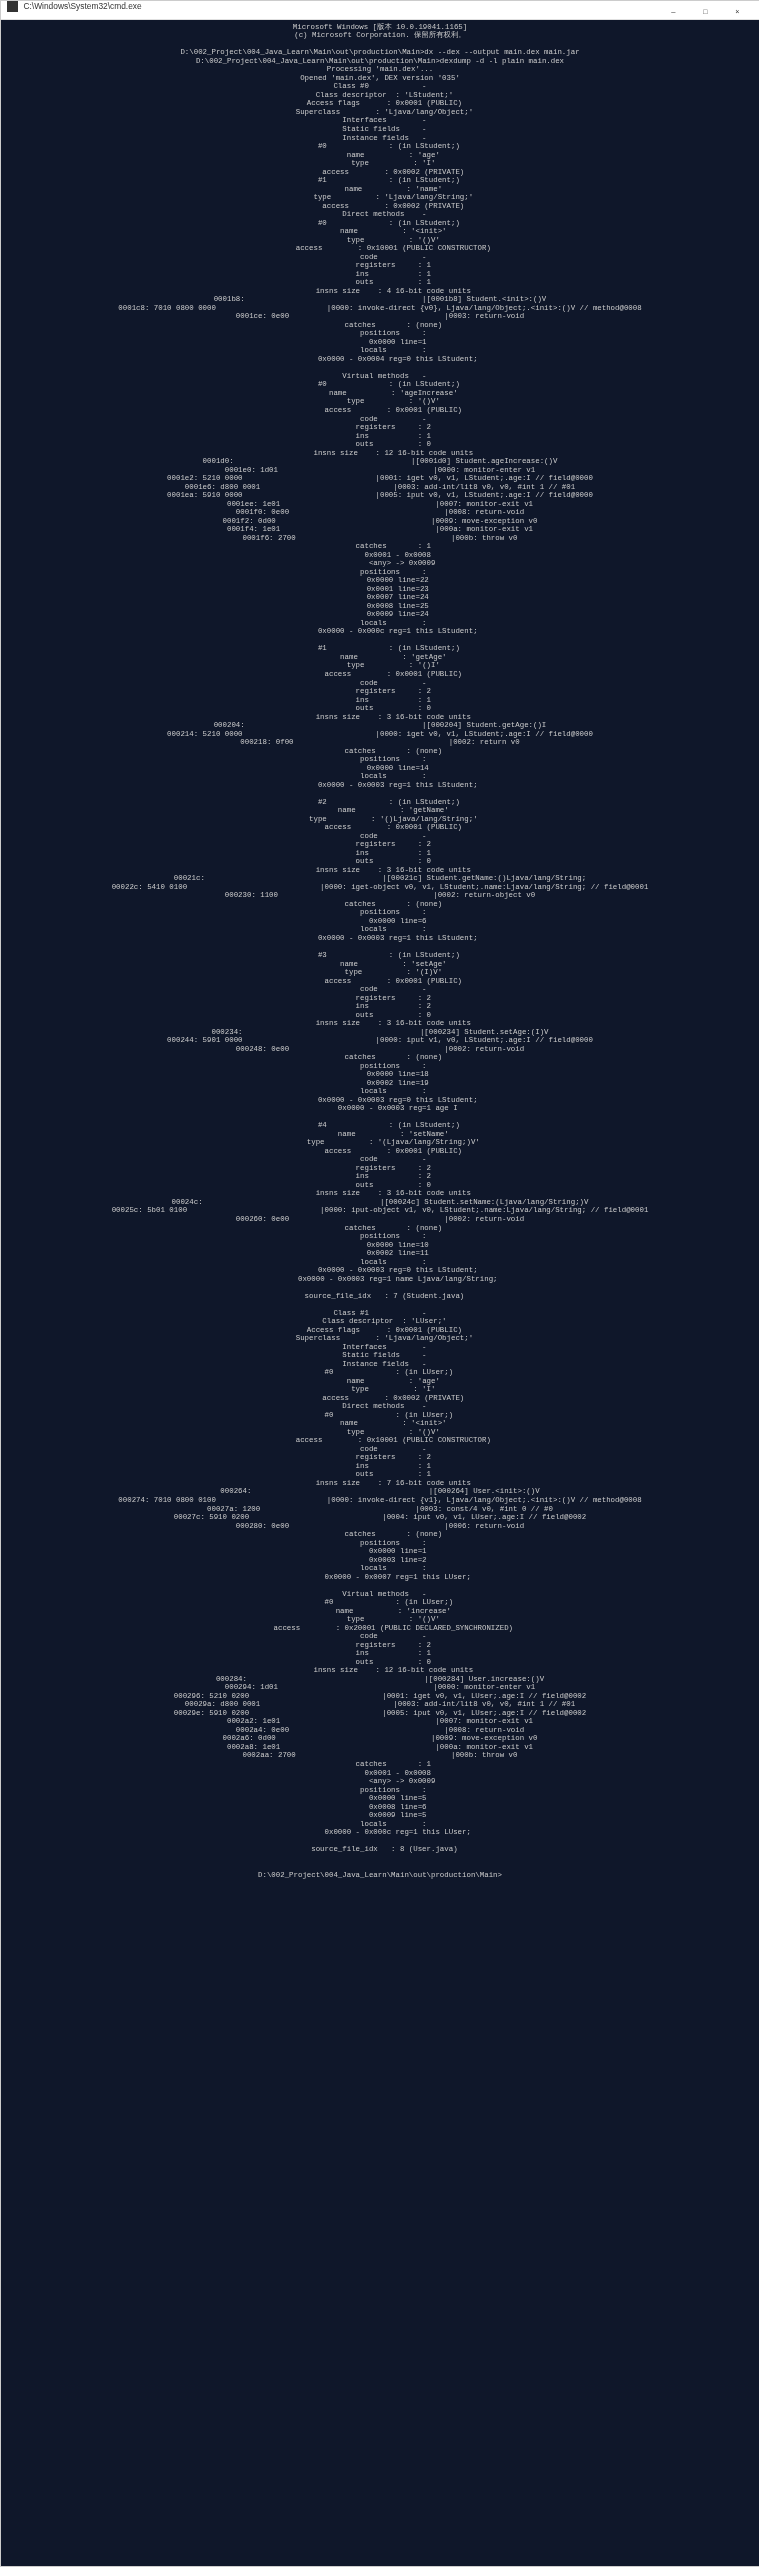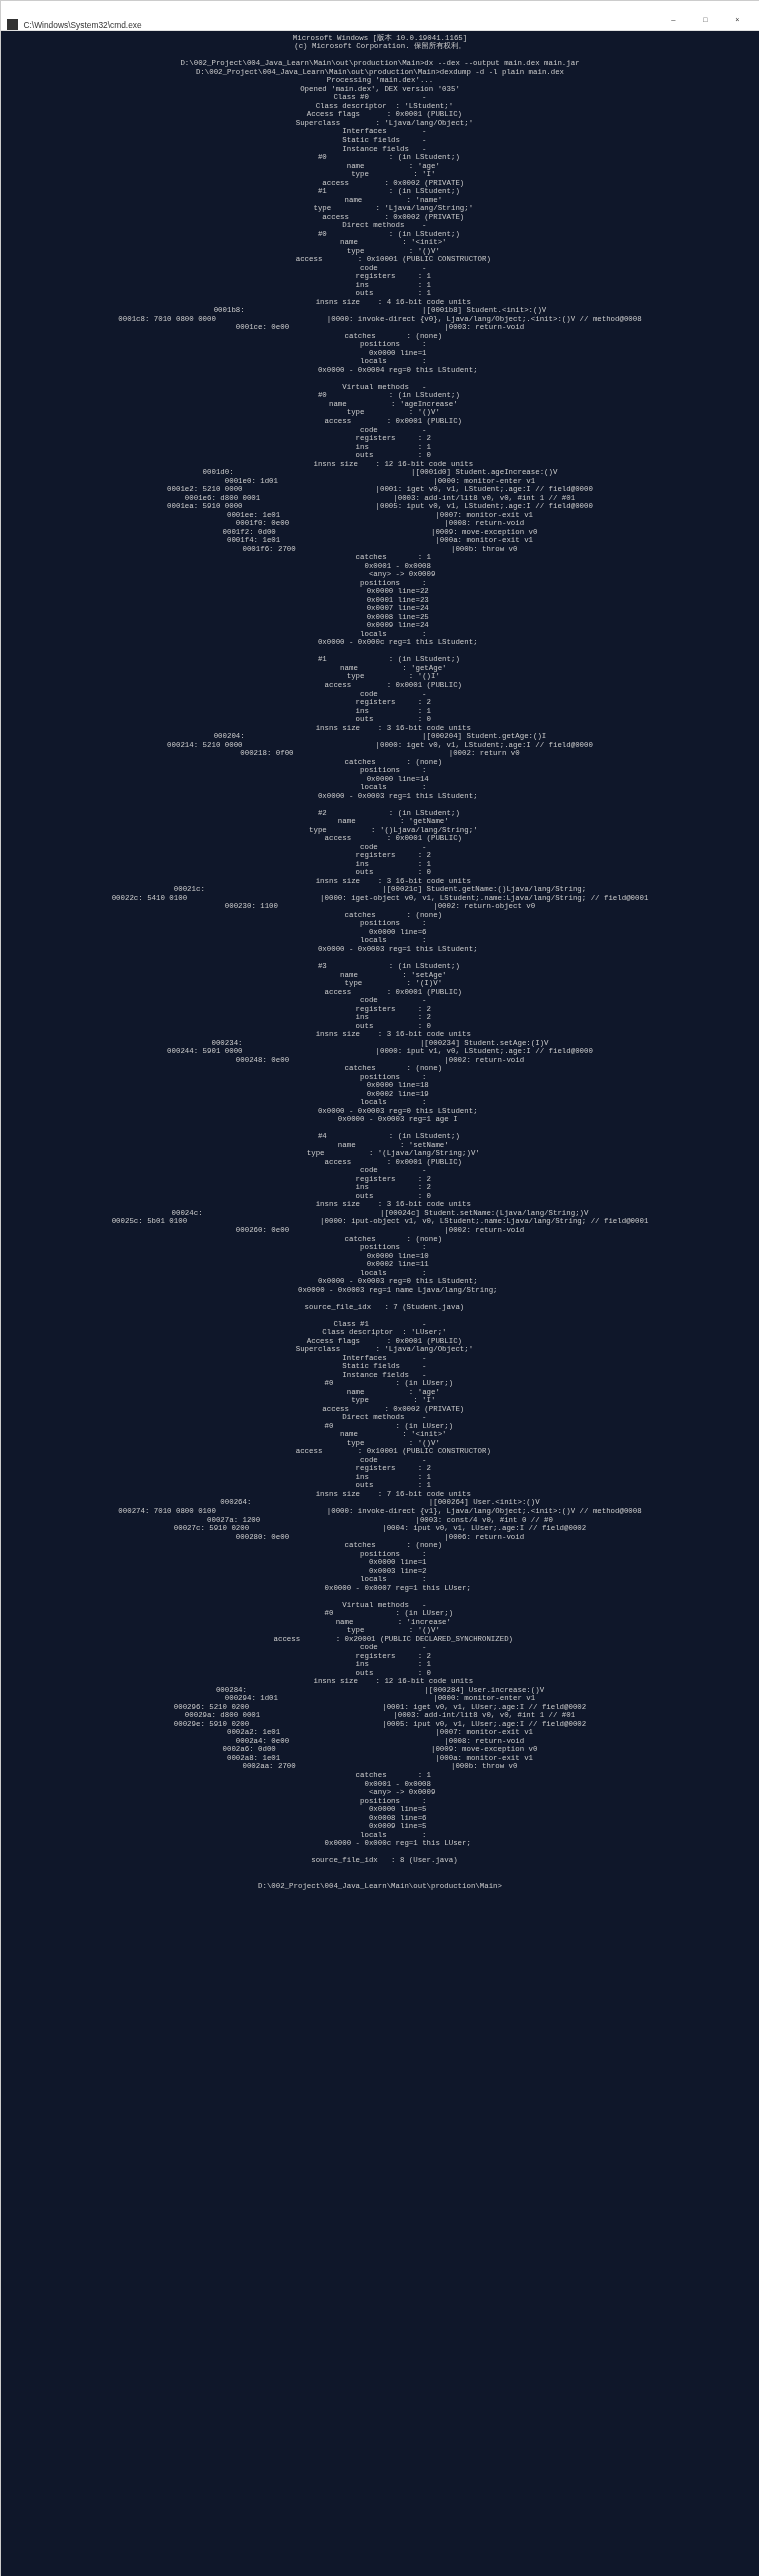--- a/index.html
+++ b/index.html
@@ -1,18 +1,18 @@
 <!DOCTYPE html>
 <html style="font-size:11.3px"><head>
 <meta charset="utf-8">
 <style>
 * { margin: 0; padding: 0; box-sizing: border-box; }
 body { background: #fff; font-family: Consolas, 'Courier New', monospace; font-size: 7.7px; }
 .window { width: 760px; margin: 0 auto; border: 0.7px solid #ccc; }
-.titlebar { background: #fff; height: 30px; display: flex; align-items: flex-end; padding: 0 5.6px; border-bottom: 0.7px solid #e0e0e0; }
+.titlebar { background: #fff; height: 19px; display: flex; align-items: flex-start; padding: 0 5.6px; border-bottom: 0.7px solid #e0e0e0; }
 .titlebar-icon { width: 11.3px; height: 11.3px; background: #333; margin-right: 5.6px; }
 .titlebar-text { flex: 1; font-size: 8.4px; color: #333; font-family: 'Segoe UI', sans-serif; }
 .win-controls { display: flex; }
 .win-btn { width: 32px; height: 21px; display: flex; align-items: center; justify-content: center; font-size: 7px; color: #333; }
 .terminal { background: #0f172a; color: #ccc; padding: 2.8px 5.6px; white-space: pre; line-height: 1.15; font-size: 7.4px; min-height: 2546px; text-align: center; }
 </style>
 </head>
 <body>
 
 <div class="window">

